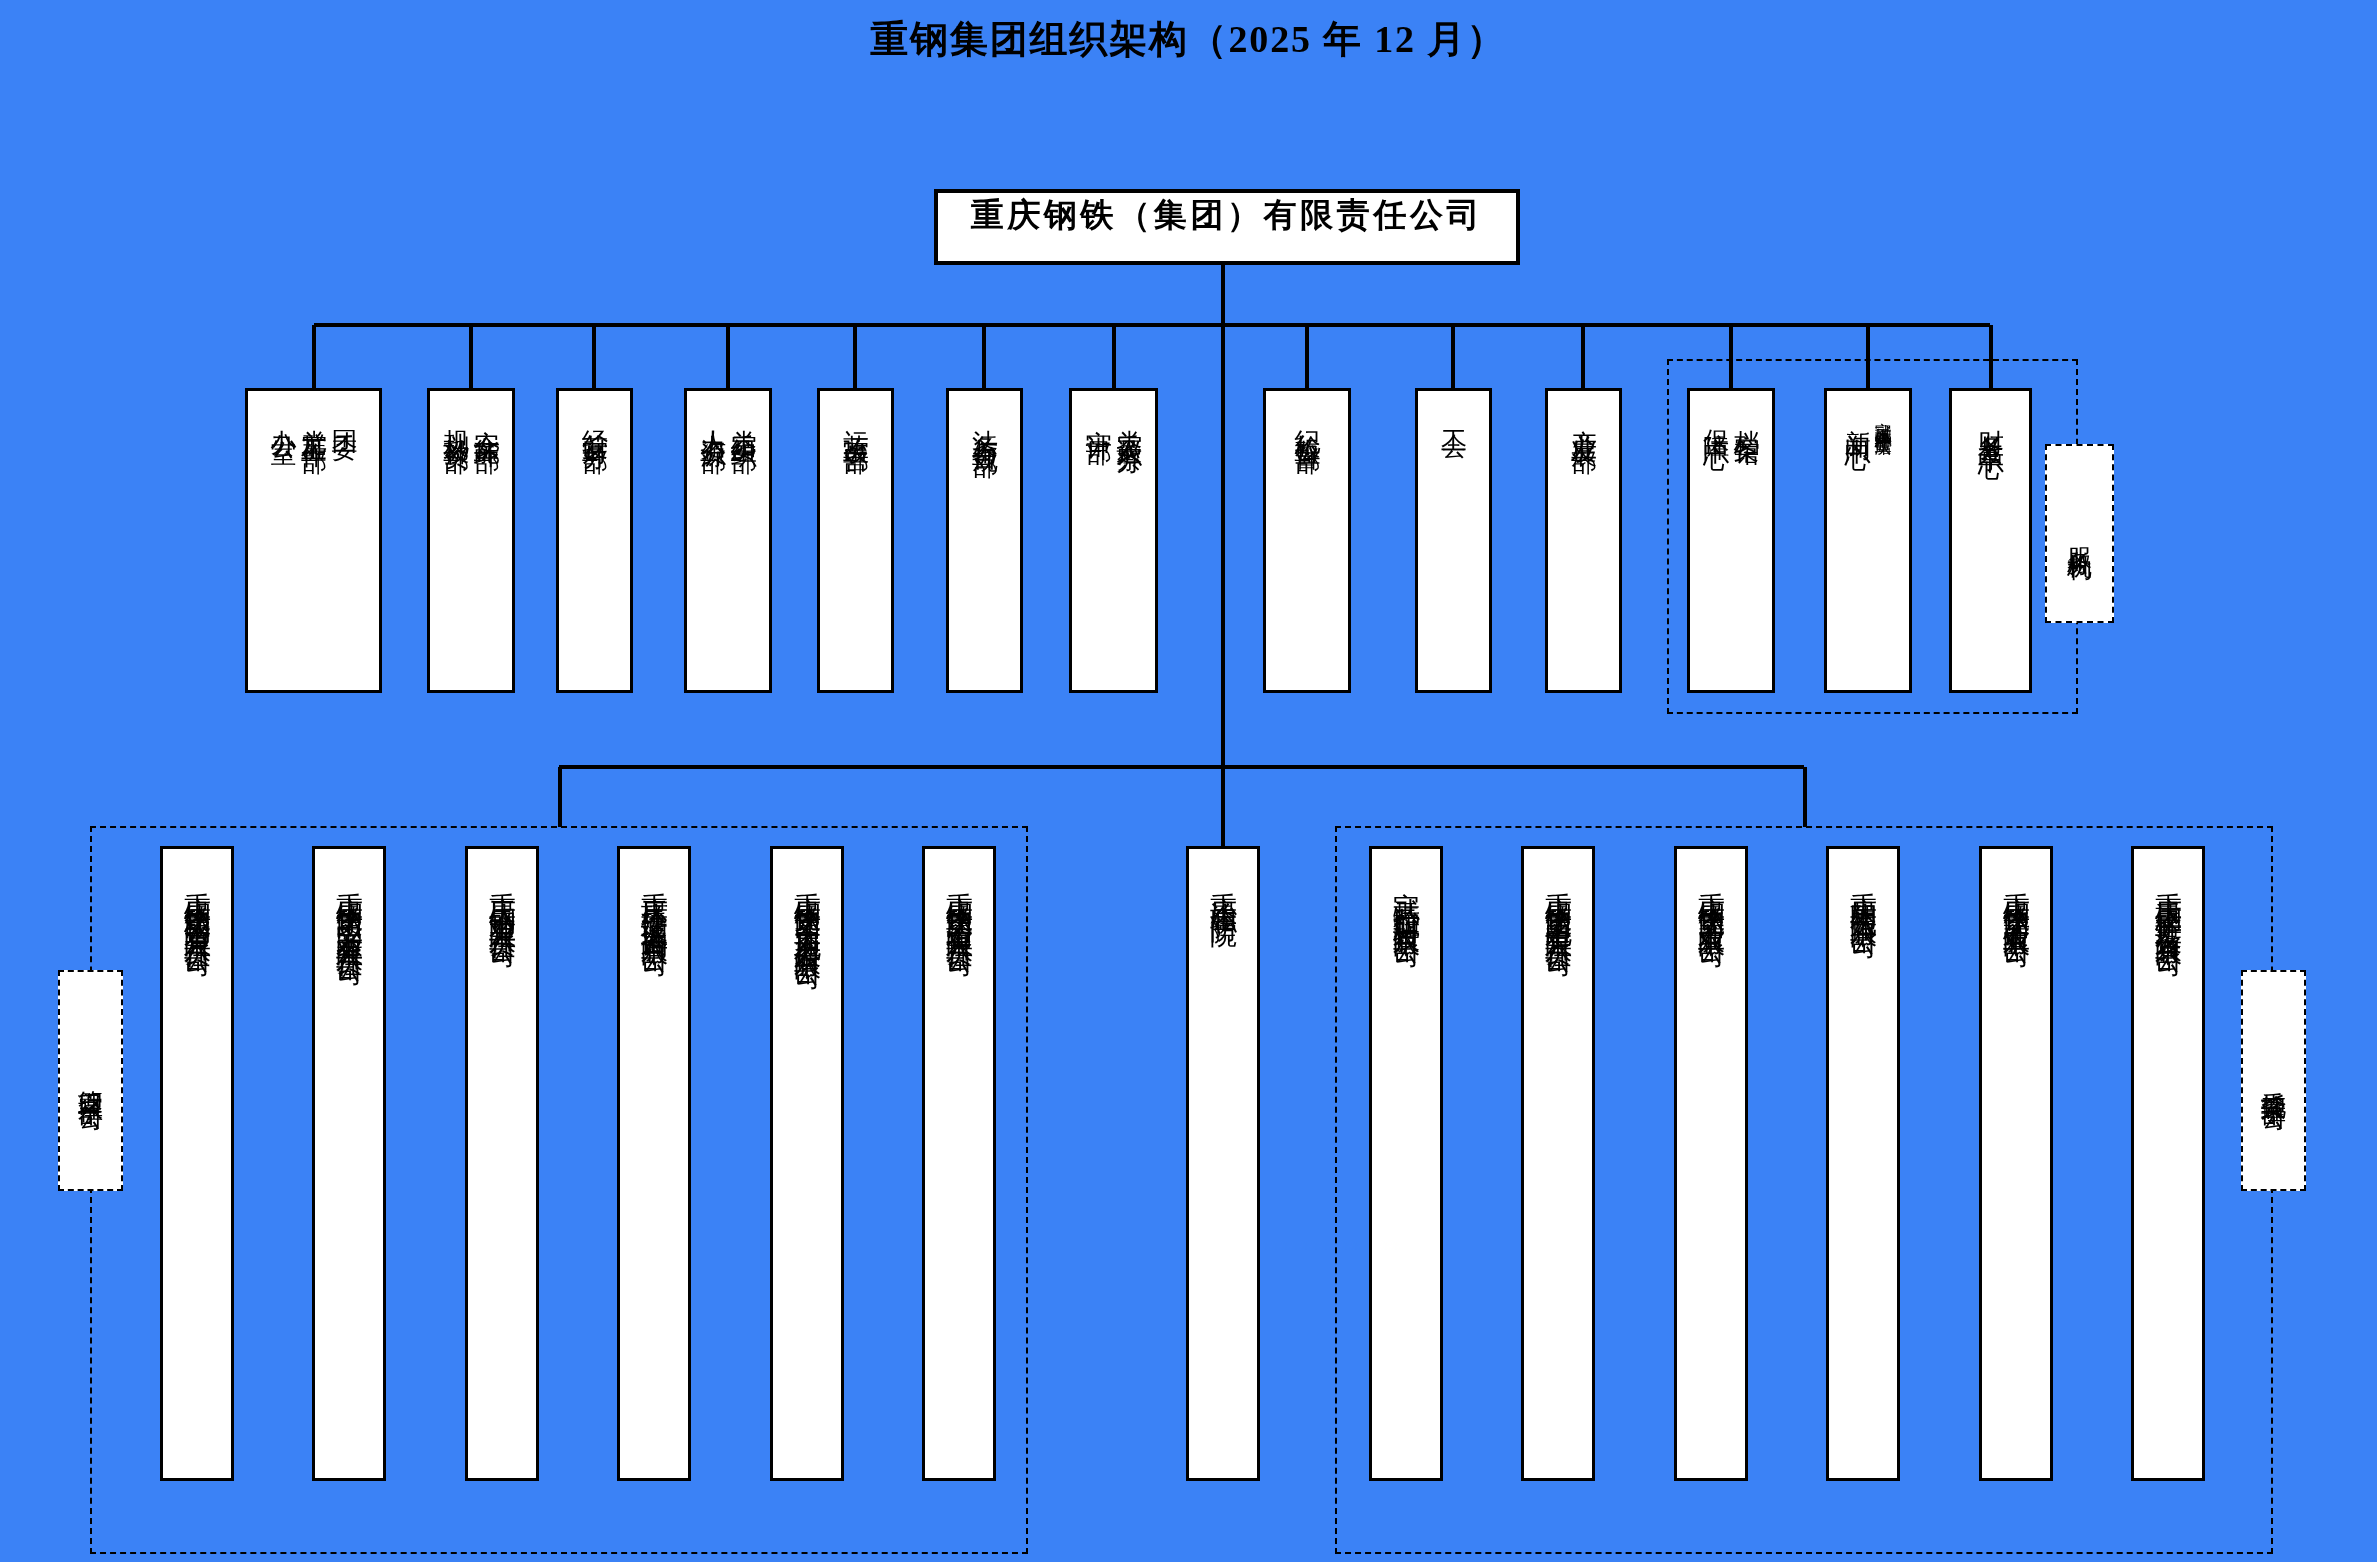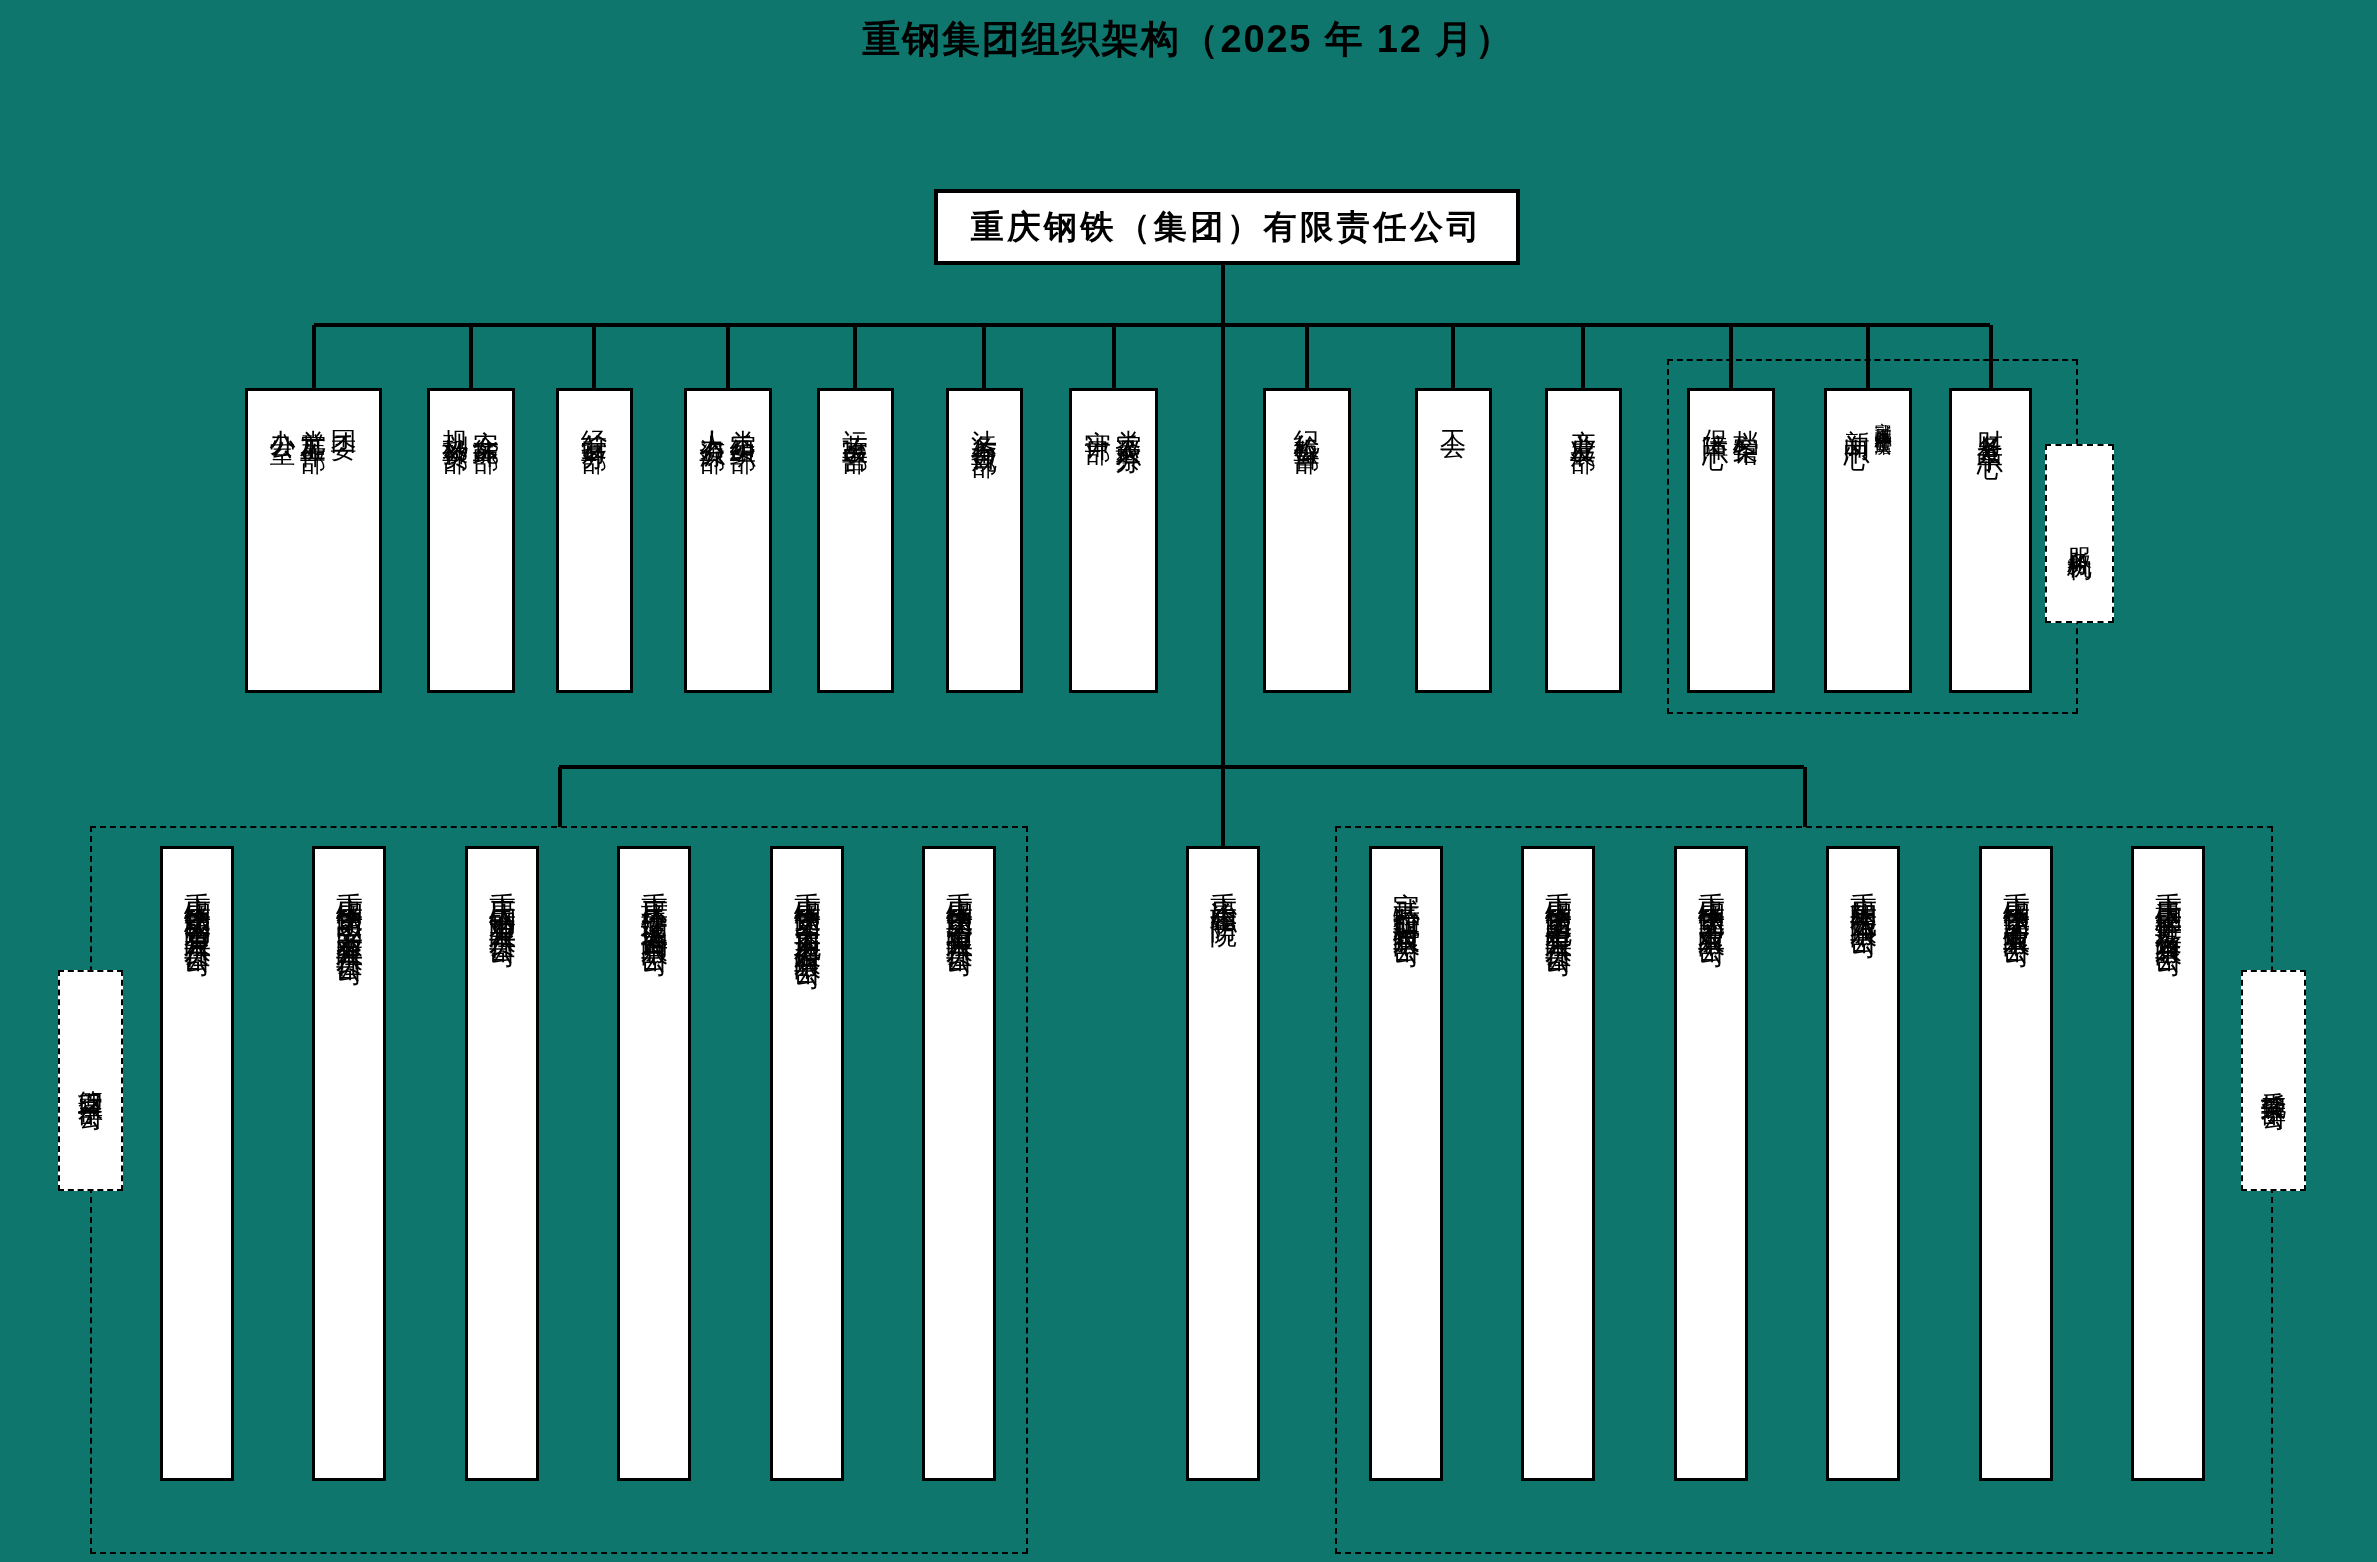--- a/index.html
+++ b/index.html
@@ -1,39 +1,39 @@
 <!DOCTYPE html>
 <html style="font-size:14.4px"><head>
 <meta charset="utf-8">
 <style>
   html,body{margin:0;padding:0;background:#ffffff;}
   #canvas{
     position:relative;
     width:2377px;height:1563px;
-    background:#0f766e;
+    background:#3b82f6;
     color:#000;
-    font-family:Liberation Sans, sans-serif;
+    font-family:Liberation Serif, serif;
     overflow:hidden;
   }
   .title{
     position:absolute;top:14.4px;left:0;width:100%;
     text-align:center;
     font-size:38px;font-weight:bold;letter-spacing:1.8px;
   }
   .box{
     position:absolute;
     border:3.6px solid #000;
     background:#fff;
     box-sizing:border-box;
     display:flex;justify-content:center;
     z-index:3;
   }
   .root-box{
     border-width:4.5px;
-    align-items:center;
+    align-items:flex-start;
     font-size:33px;font-weight:bold;letter-spacing:3.6px;
     z-index:3;
   }
   .vtext{
     writing-mode:vertical-lr;
     text-orientation:upright;
     font-size:26px;
     letter-spacing:4.5px;
     line-height:1;
     padding-top:18px;

